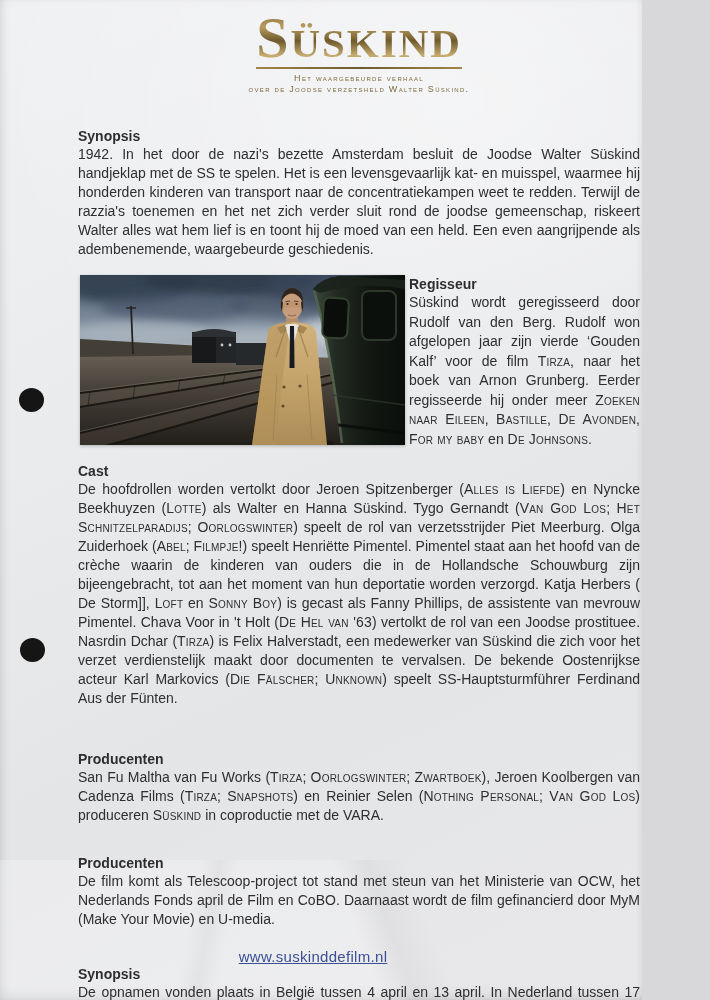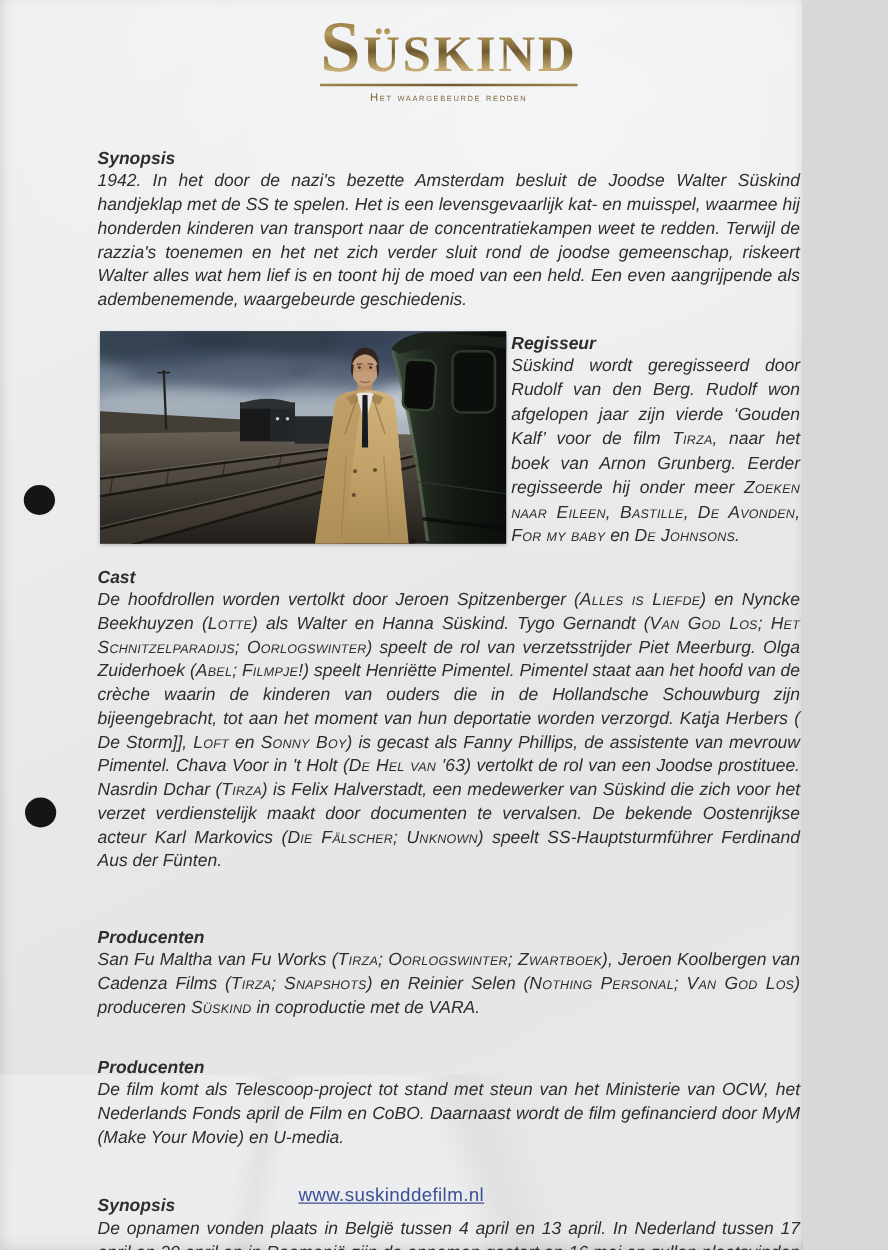--- a/index.html
+++ b/index.html
@@ -32,21 +32,21 @@
   @supports (-webkit-background-clip: text) {
     .logo-title{
       background:linear-gradient(180deg,#7e6634 0%,#b99c5e 30%,#6f5a2e 55%,#c8ad72 82%,#8d743d 100%);
       -webkit-background-clip:text;-webkit-text-fill-color:transparent;text-shadow:none;
     }
   }
   .logo-rule{width:206px;height:2px;margin:1px auto 4px;background:linear-gradient(90deg,#a08747,#6f5a2e,#a08747);}
   .tagline{font-variant:small-caps;font-size:9px;line-height:10.5px;letter-spacing:1.3px;color:#7d6a3e;}
 
   
-  .section{margin:0;font-style:italic;}
+  .section{margin:0;}
   .sec-heading{font-size:14px;font-weight:700;line-height:18px;margin:0;}
   .sec-body{font-size:14px;line-height:19px;text-align:justify;margin:0;}
   .sc{font-variant:small-caps;letter-spacing:.2px;}
 
   .synopsis{margin-top:33px;}
   .photo-row{margin-top:16px;display:flex;gap:4px;}
   .photo{width:325px;height:170px;flex:0 0 auto;margin-left:2px;
     box-shadow:0 1px 3px rgba(0,0,0,.25);background:#777;}
   .photo svg{display:block;width:325px;height:170px;}
   .regisseur-col{flex:1;min-width:0;}
@@ -65,21 +65,22 @@
 <div class="paper">
   <div class="crinkle"></div>
   <span class="punch p1"></span>
   <span class="punch p2"></span>
 
   <div class="content">
 
     <header class="logo-block">
       <div class="logo-title">Süskind</div>
       <div class="logo-rule"></div>
-      <div class="tagline">Het waargebeurde redden</div>
+      <div class="tagline">Het waargebeurde verhaal</div>
+      <div class="tagline">over de Joodse verzetsheld Walter Süskind.</div>
     </header>
 
     <section class="section synopsis">
       <h2 class="sec-heading">Synopsis</h2>
       <p class="sec-body">1942. In het door de nazi's bezette Amsterdam besluit de Joodse Walter Süskind handjeklap met de SS te spelen. Het is een levensgevaarlijk kat- en muisspel, waarmee hij honderden kinderen van transport naar de concentratiekampen weet te redden. Terwijl de razzia's toenemen en het net zich verder sluit rond de joodse gemeenschap, riskeert Walter alles wat hem lief is en toont hij de moed van een held. Een even aangrijpende als adembenemende, waargebeurde geschiedenis.</p>
     </section>
 
     <div class="photo-row">
       <div class="photo" role="img" aria-label="Filmstill: Walter Süskind in lichte trenchcoat naast een donkergroene treinwagon op een rangeerterrein onder een dreigende wolkenlucht">
         <svg viewBox="0 0 325 170" preserveAspectRatio="none">

